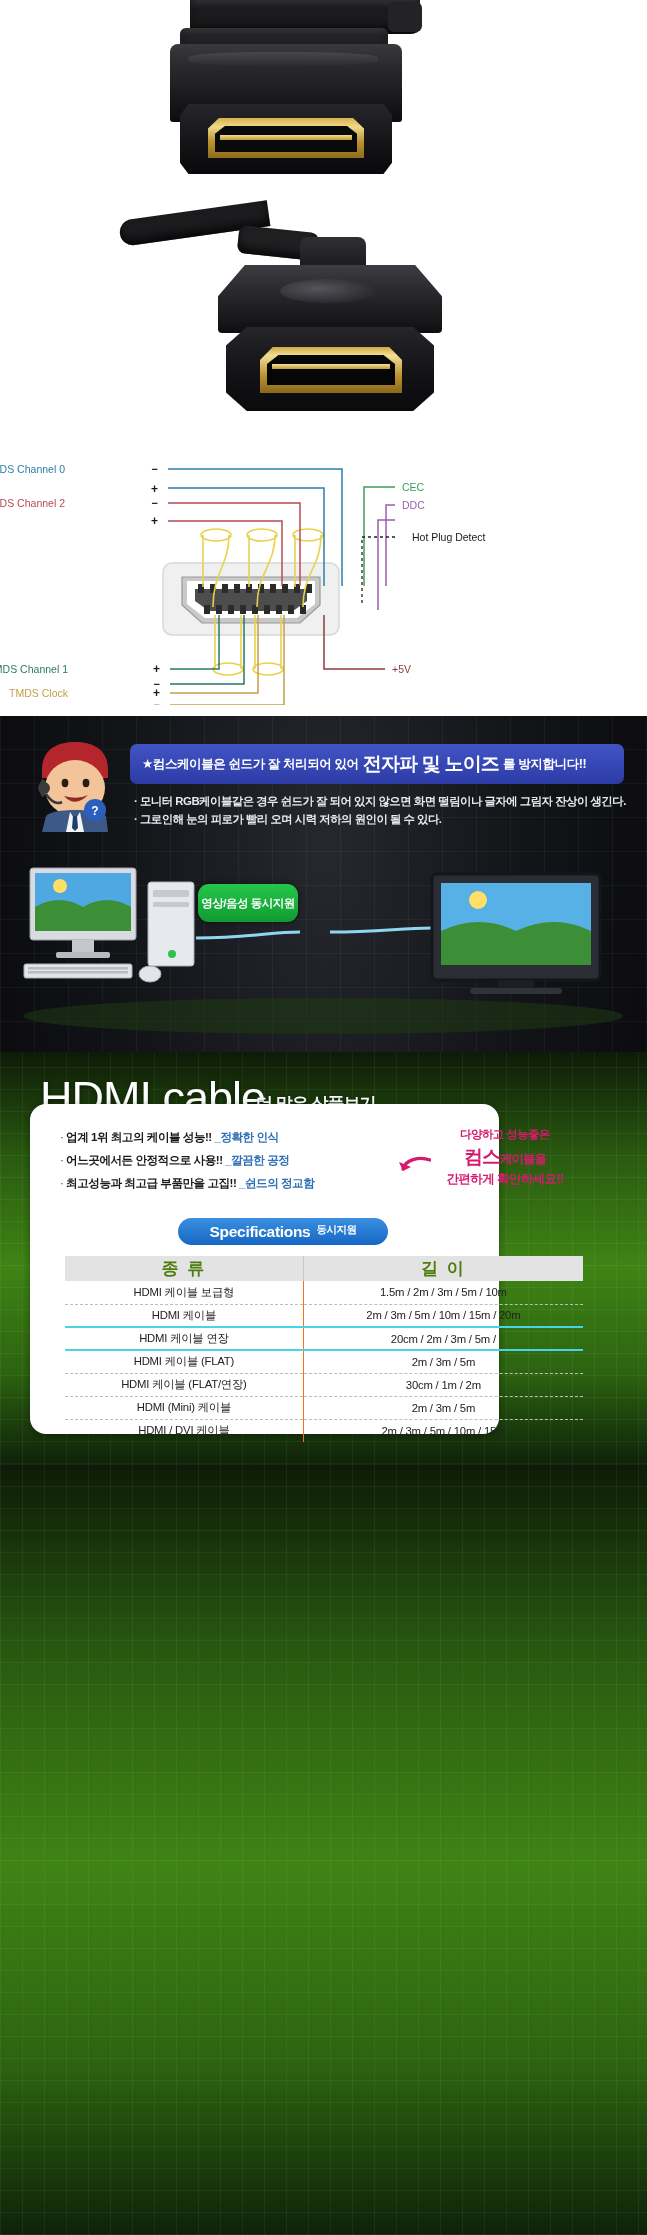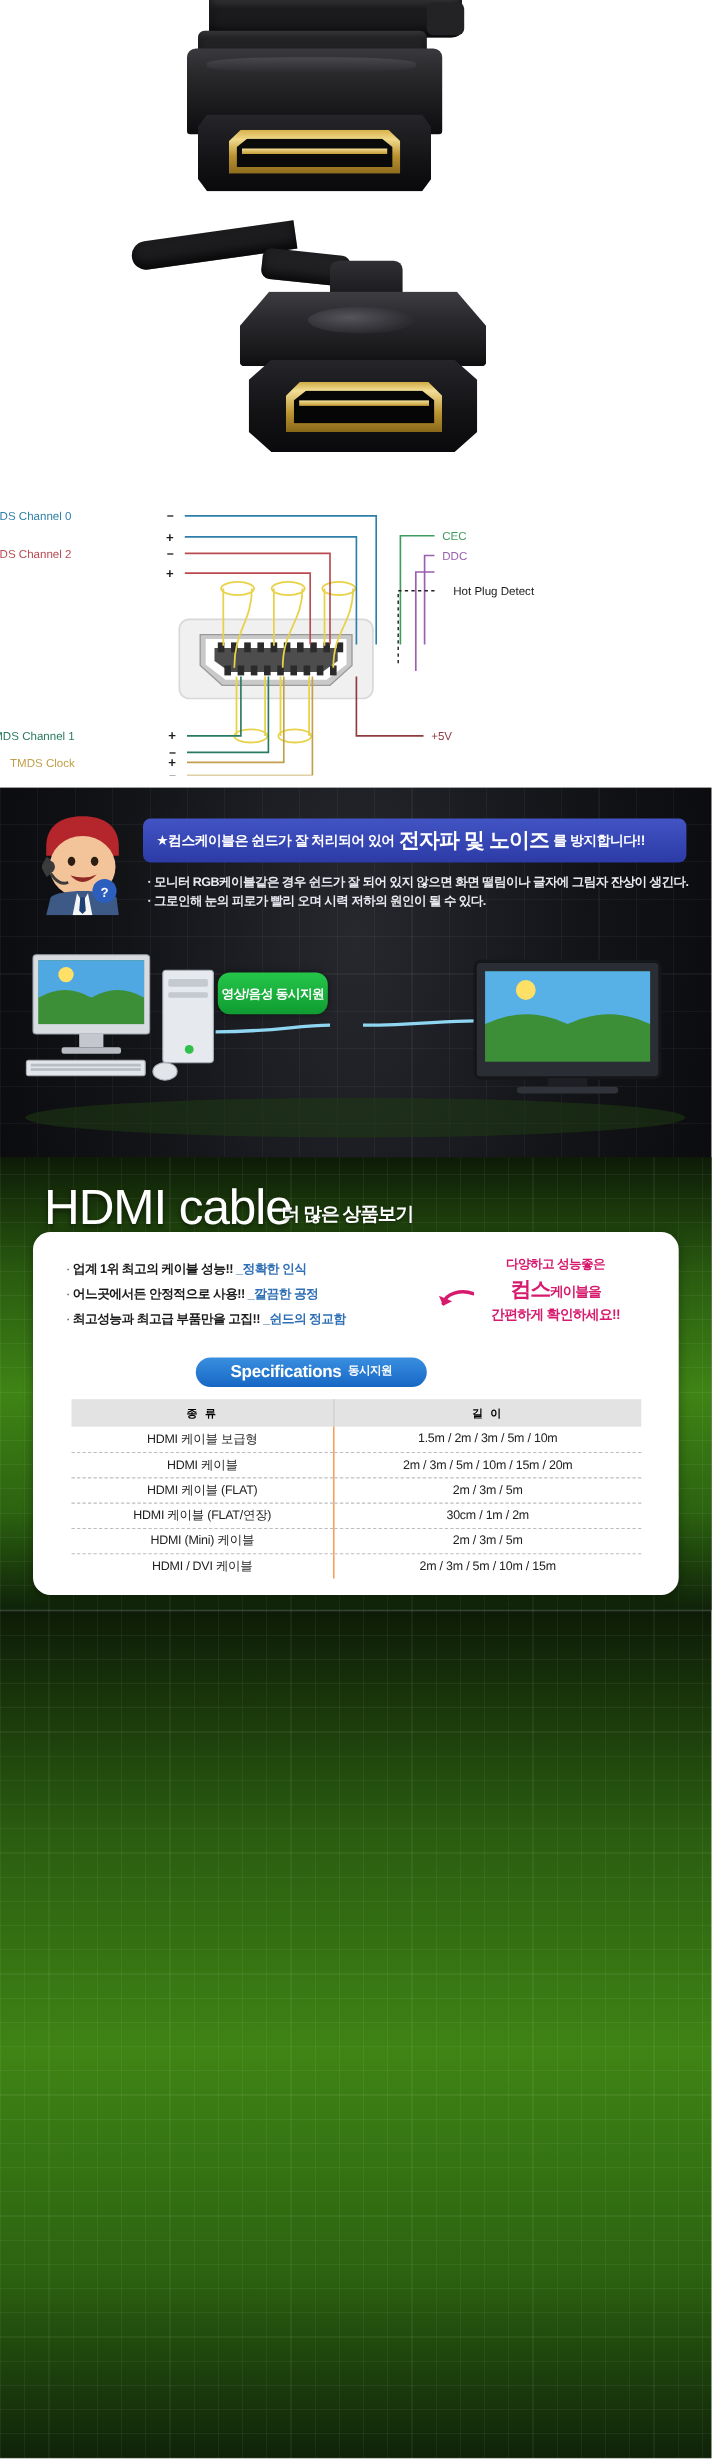--- a/index.html
+++ b/index.html
@@ -160,21 +160,21 @@
   }
   .hdmi-title b{ font-weight:400; }
   .hdmi-sub{
     position:absolute; left:256px; top:40px; color:#fff;
     font-size:17px; font-weight:700; letter-spacing:-1px; white-space:nowrap;
     text-shadow:0 1px 3px rgba(0,0,0,.45);
   }
 
   
   .white-card{
-    position:absolute; left:30px; top:68px; width:587px; height:330px;
+    position:absolute; left:30px; top:52px; width:469px; height:330px;
     background:#fff; border-radius:16px; box-shadow:0 2px 10px rgba(0,0,0,.35);
   }
   .feature-list{ position:absolute; left:30px; top:26px; }
   .feature-row{ font-size:11.6px; letter-spacing:-.5px; margin-bottom:8px; white-space:nowrap;}
   .feature-row .dot{ color:#444; }
   .feature-row .k{ color:#1a1a1a; font-weight:700; }
   .feature-row .v{ color:#2f6fb5; font-weight:700; }
 
   .hand-note{
     position:absolute; left:385px; top:22px; width:180px; height:78px;
@@ -192,22 +192,22 @@
     display:flex; align-items:center; justify-content:center; gap:6px;
   }
   .spec-pill .en{ color:#fff; font-size:15.5px; font-weight:700; letter-spacing:-.3px; }
   .spec-pill .ko{ color:#fff; font-size:10.5px; font-weight:700; letter-spacing:-.5px; padding-bottom:4px;}
 
   table.spec{
     position:absolute; left:35px; top:152px; width:518px;
     border-collapse:collapse; table-layout:fixed;
   }
   table.spec th{
-    background:#e3e3e3; height:25px; font-size:10px; font-weight:700;
-    color:#000000; letter-spacing:2px;
+    background:#e3e3e3; height:25px; font-size:17px; font-weight:700;
+    color:#4d7c0f; letter-spacing:2px;
   }
   table.spec td{
     height:23px; text-align:center; font-size:11.3px; color:#222;
     border-bottom:1px dashed #bdbdbd; letter-spacing:-.2px;
   }
   table.spec th:first-child{ border-right:1px solid #c9c9c9; }
   table.spec td:first-child{ border-right:1px solid #f97316; }
   table.spec tr.hl td{
     border-top:2px solid #49d3e6; border-bottom:2px solid #49d3e6;
   }
@@ -463,20 +463,24 @@
         </thead>
         <tbody>
           <tr>
             <td>HDMI 케이블 보급형</td>
             <td>1.5m / 2m / 3m / 5m / 10m</td>
           </tr>
           <tr>
             <td>HDMI 케이블</td>
             <td>2m / 3m / 5m / 10m / 15m / 20m</td>
           </tr>
+          <tr class="hl">
+            <td>HDMI 케이블 연장</td>
+            <td>20cm / 2m  / 3m  / 5m /</td>
+          </tr>
           <tr>
             <td>HDMI 케이블 (FLAT)</td>
             <td>2m / 3m / 5m</td>
           </tr>
           <tr>
             <td>HDMI 케이블 (FLAT/연장)</td>
             <td>30cm / 1m / 2m</td>
           </tr>
           <tr>
             <td>HDMI (Mini) 케이블</td>

